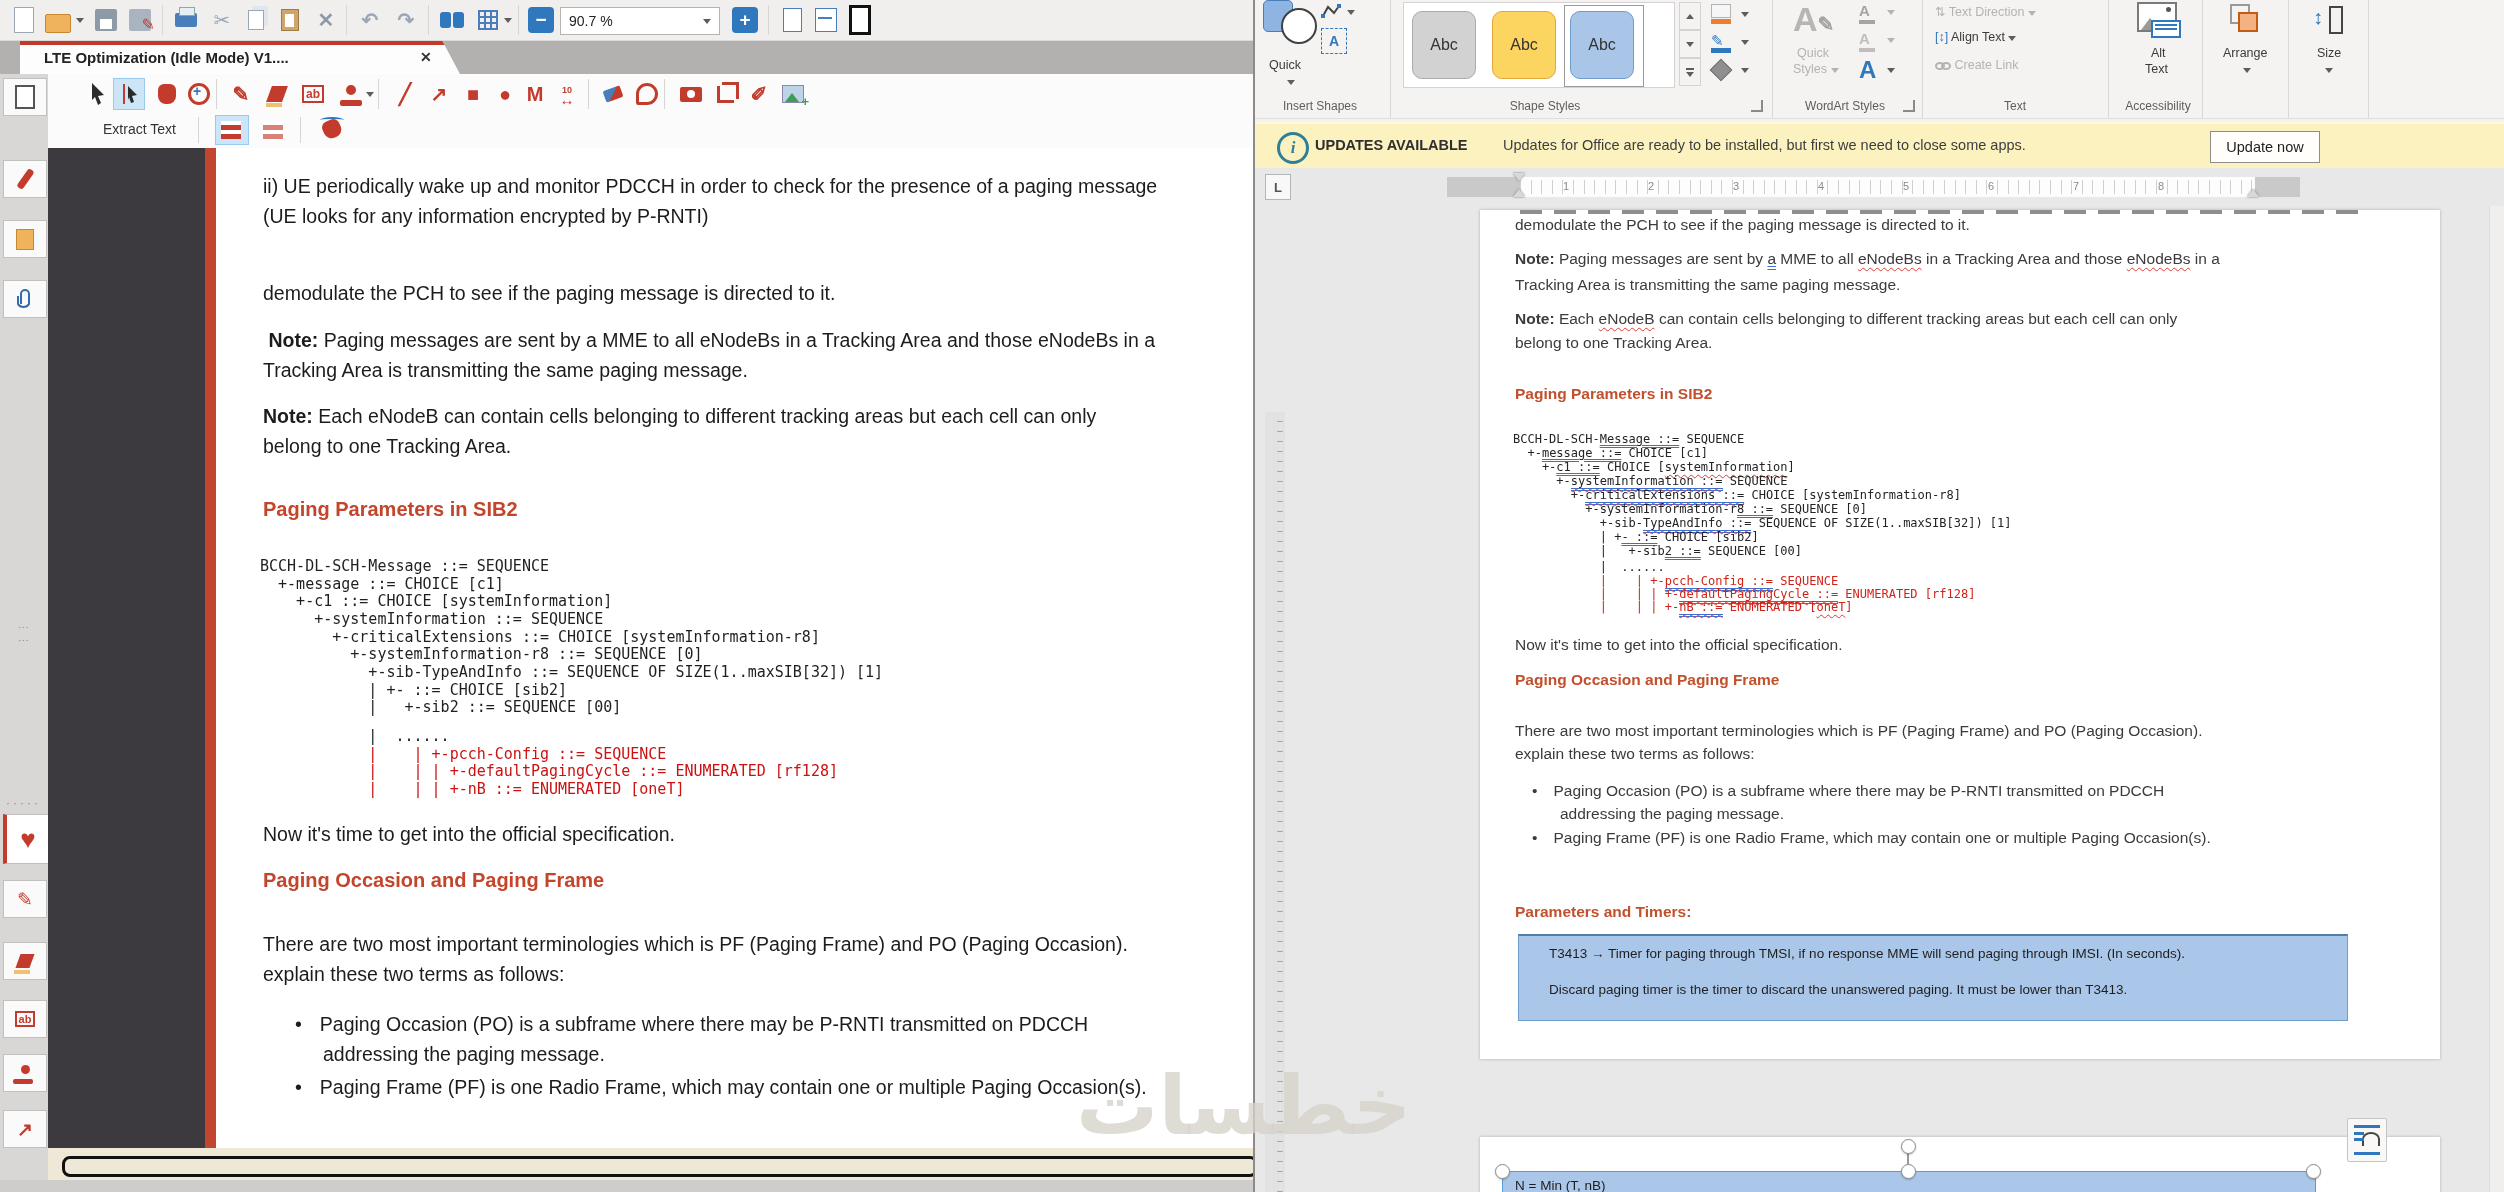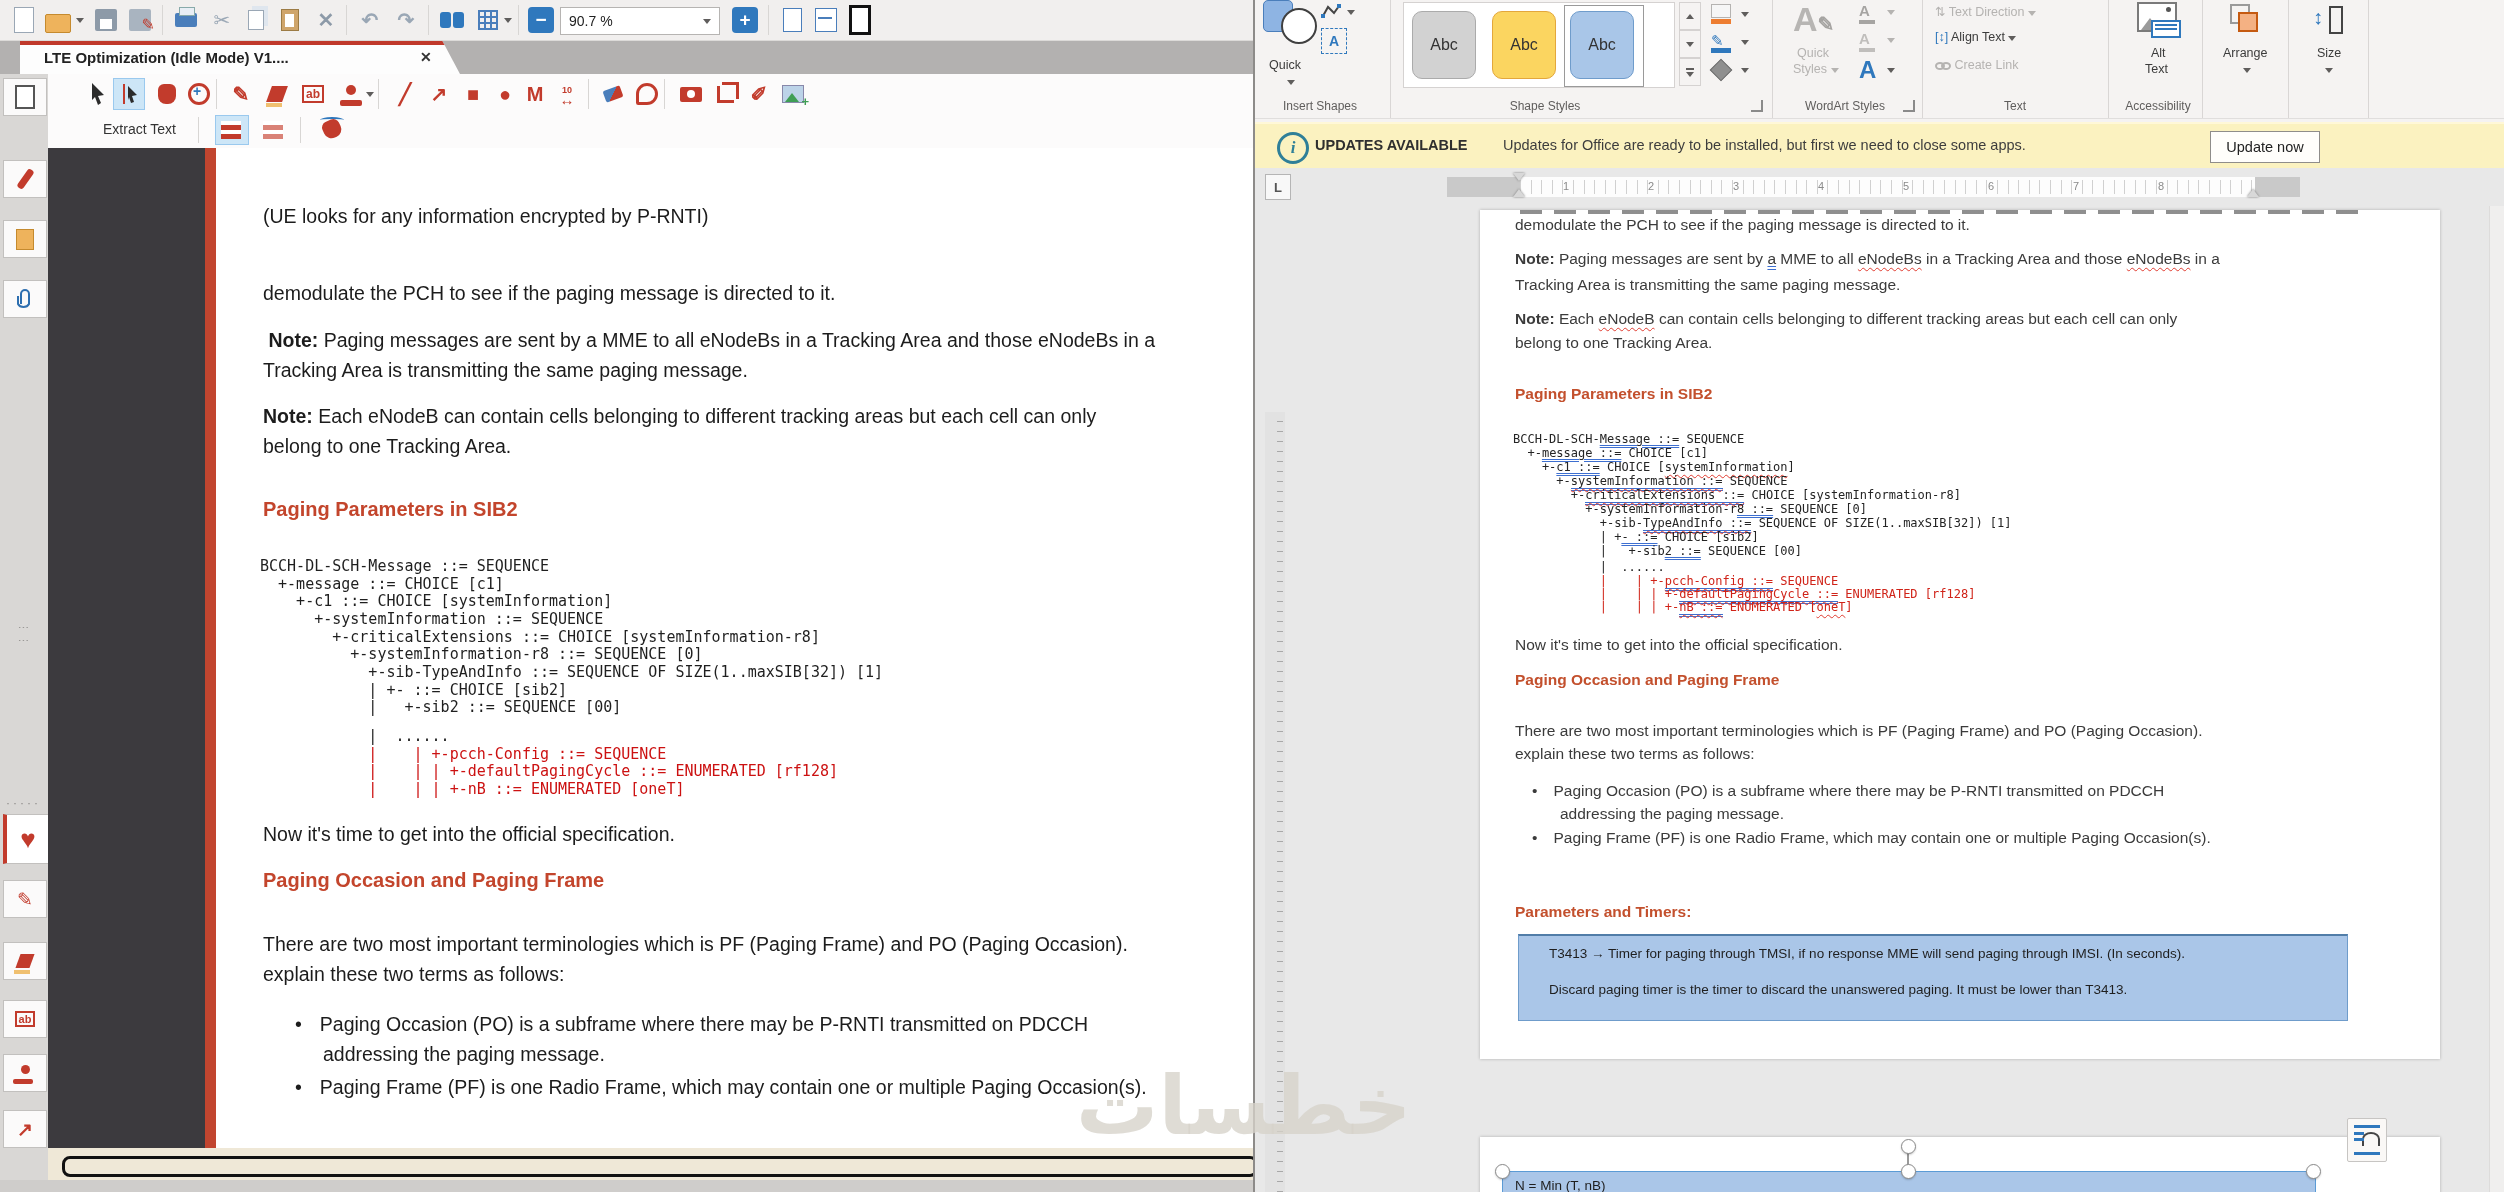--- a/index.html
+++ b/index.html
@@ -284,20 +284,21 @@
       <div class="sidetab" style="top:1036px">
           <span style="color:#c23b2c;font-weight:bold">↗</span>
         </div>
     </div>
 
     <div class="pdf-canvas">
       <div class="pdf-page"></div>
       <div class="pdf-redbar"></div>
     </div>
 
+    <div class="pt" style="top:175px">ii) UE periodically wake up and monitor PDCCH in order to check for the presence of a paging message</div>
     <div class="pt" style="top:205px">(UE looks for any information encrypted by P-RNTI)</div>
     <div class="pt" style="top:282px">demodulate the PCH to see if the paging message is directed to it.</div>
     <div class="pt" style="top:329px"><span style="font-weight:bold"> Note:</span><span> Paging messages are sent by a MME to all eNodeBs in a Tracking Area and those eNodeBs in a</span></div>
     <div class="pt" style="top:359px">Tracking Area is transmitting the same paging message.</div>
     <div class="pt" style="top:405px"><span style="font-weight:bold">Note:</span><span> Each eNodeB can contain cells belonging to different tracking areas but each cell can only</span></div>
     <div class="pt" style="top:435px">belong to one Tracking Area.</div>
     <div class="pth" style="top:498px">Paging Parameters in SIB2</div>
     <div class="pcl" style="top:557px">BCCH-DL-SCH-Message ::= SEQUENCE</div>
     <div class="pcl" style="top:575px">  +-message ::= CHOICE [c1]</div>
     <div class="pcl" style="top:592px">    +-c1 ::= CHOICE [systemInformation]</div>

